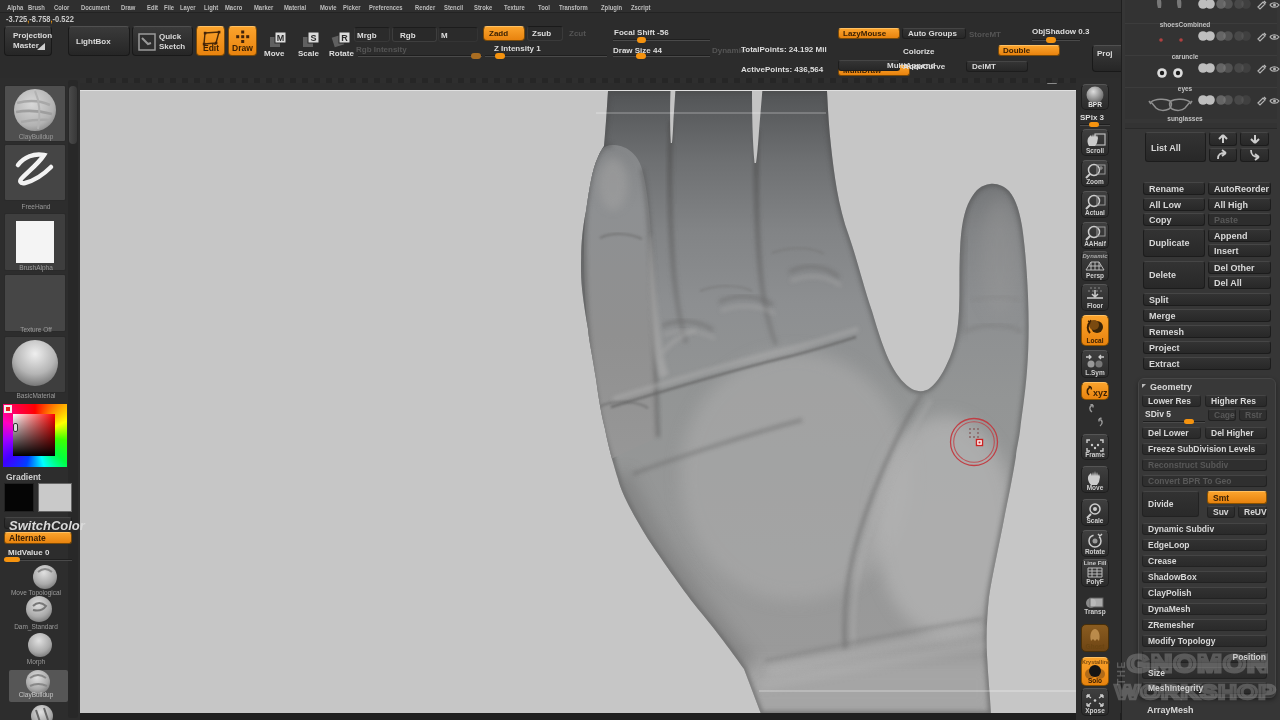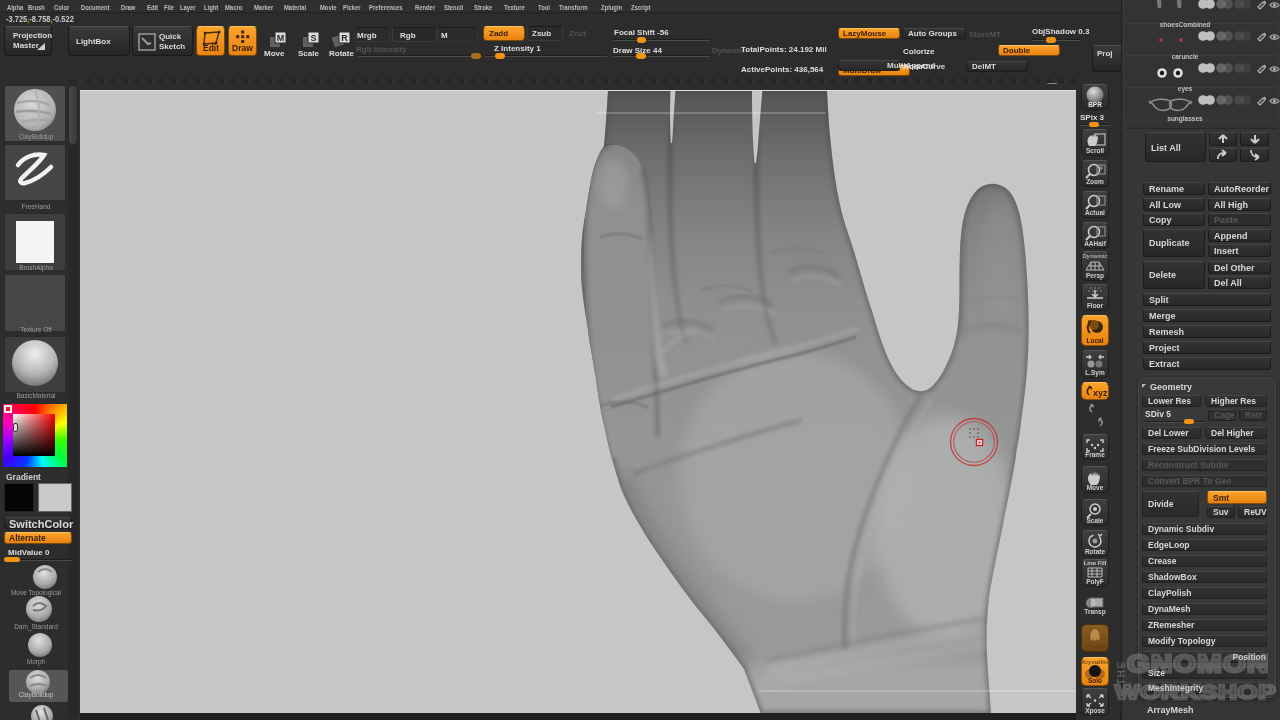--- a/index.html
+++ b/index.html
@@ -366,21 +366,21 @@
 
     <div class="abs" style="left:3px;top:326px;width:64px;height:63px;background:conic-gradient(from 0deg at 50% 50%, #ff0000,#ff8000,#ffff00,#40ff00,#00ff40,#00ffff,#0040ff,#4000ff,#a000ff,#ff00c0,#ff0040,#ff0000);"></div>
     <div class="abs" style="left:13px;top:336px;width:42px;height:42px;background:linear-gradient(rgba(0,0,0,0),#000),linear-gradient(90deg,#fff,#f00);"></div>
     <div class="abs" style="left:4px;top:327px;width:8px;height:8px;background:#e02020;border:2px solid #f0f0f0;"></div>
     <div class="abs" style="left:13px;top:345px;width:5px;height:9px;background:#ddd;border:1.5px solid #333;border-radius:2px;"></div>
     <div class="slabel" style="top:394px;text-align:left;left:6px;font-size:8.5px;font-weight:bold;color:#cfcfcf;">Gradient</div>
 
     <div class="abs" style="left:4px;top:405px;width:30px;height:29px;background:#050505;border:1px solid #222;"></div>
     <div class="abs" style="left:38px;top:405px;width:34px;height:29px;background:#c9c9c9;border:1px solid #666;"></div>
     <div class="btn2" style="left:4px;top:439px;width:68px;height:12px;">
-        <div style="position:absolute;left:4px;top:0px;font-size:11px;">SwitchColor</div>
+        <div style="position:absolute;left:4px;top:0px;font-size:13px;font-style:italic;">SwitchColor</div>
       </div>
     <div class="btn2 orange" style="left:4px;top:454px;width:68px;height:12px;">
         <div style="position:absolute;left:4px;top:0px;font-size:8.5px;">Alternate</div>
       </div>
     <div class="lbl" style="left:8px;top:470px;font-size:8px;">MidValue 0</div>
     <div class="track" style="left:4px;top:481px;width:68px;"></div>
     <div class="handle" style="left:4px;top:479px;width:16px;height:5px;"></div>
 
     <svg class="abs" style="left:0;top:486px;" width="80" height="160">
       <defs>

